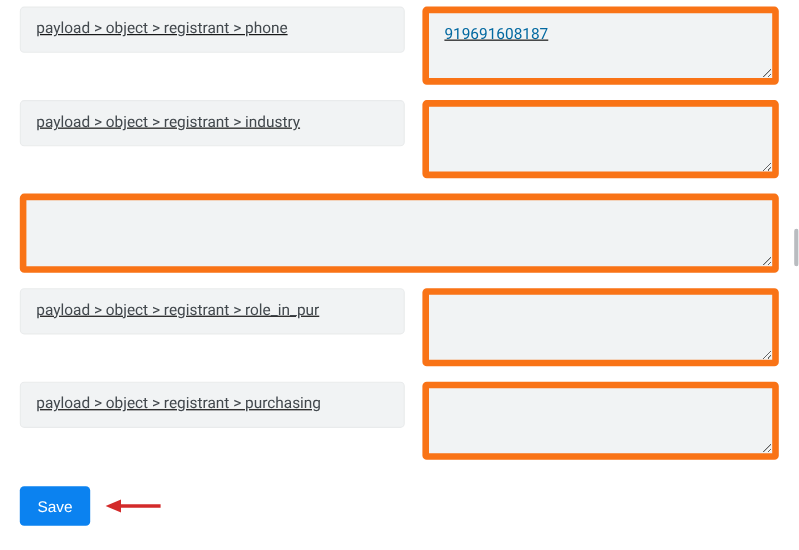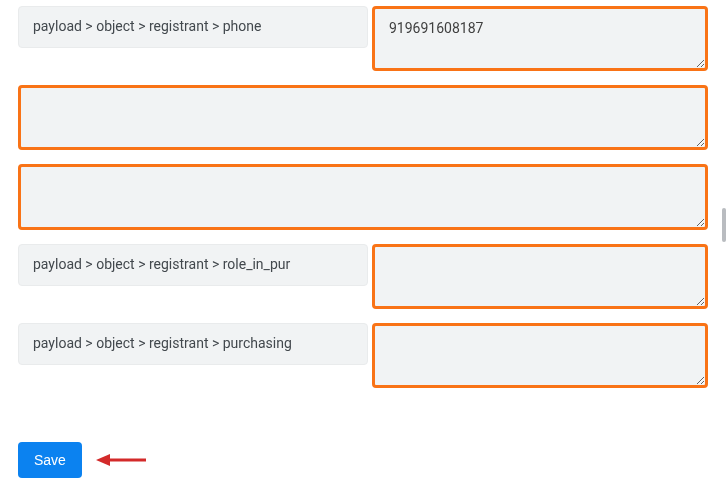--- a/index.html
+++ b/index.html
@@ -13,46 +13,47 @@
       overflow: hidden;
       position: relative;
     }
     .scroll-area {
       padding: 6px 18px 0 18px;
       height: 440px;
       overflow-y: auto;
     }
     .row {
       display: flex;
-      gap: 4px;
+      gap: 16px;
       margin-bottom: 14px;
+      text-decoration: underline;
     }
     .label-box {
       flex: 0 0 350px;
       background: #f1f3f4;
       border: 1px solid #e9ebec;
       border-radius: 4px;
       padding: 12px 14px;
       color: #42484d;
       font-size: 14px;
       line-height: 1.4;
       height: 42px;
       display: flex;
       align-items: center;
       overflow: hidden;
       white-space: nowrap;
       text-overflow: ellipsis;
     }
     .value-box {
       flex: 1;
       background: #f1f3f4;
-      border: 3px solid #f97316;
+      border: 6px solid #f97316;
       border-radius: 4px;
       padding: 10px 14px;
-      color: #404040;
+      color: #0369a1;
       font-size: 14px;
       font-family: inherit;
       line-height: 1.4;
       min-height: 42px;
       resize: both;
       overflow: auto;
     }
     .footer {
       position: absolute;
       bottom: 0;
@@ -92,20 +93,21 @@
 <body>
 
 <div class="scroll-area">
 
   <div class="row">
     <div class="label-box">payload &gt; object &gt; registrant &gt; phone</div>
     <textarea class="value-box" style="">919691608187</textarea>
   </div>
 
   <div class="row">
+    <div class="label-box">payload &gt; object &gt; registrant &gt; industry</div>
     <textarea class="value-box" style=""></textarea>
   </div>
 
 
   <div class="row">
     <textarea class="value-box" style=""></textarea>
   </div>
 
   <div class="row">
     <div class="label-box">payload &gt; object &gt; registrant &gt; role_in_pur</div>

